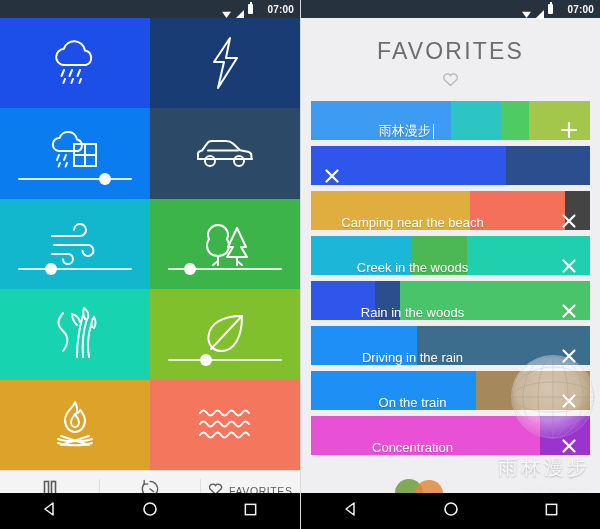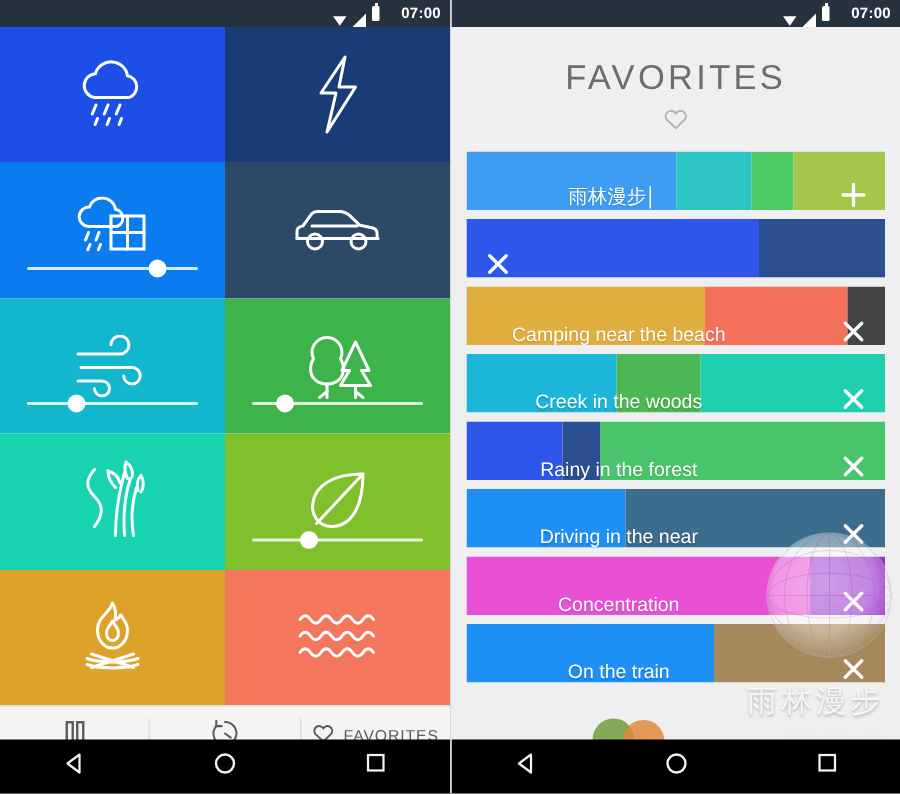--- a/index.html
+++ b/index.html
@@ -369,61 +369,61 @@
             </svg>
         </span>
       </div>
 
       <div class="fav-row">
         <span class="bands">
           <span style="width:23%;background:#2f56ea"></span>
           <span style="width:9%;background:#2b4e8f"></span>
           <span style="width:68%;background:#49c46a"></span>
         </span>
-        <span class="rowtext">Rainy in the forest</span>
+        <span class="rowtext">Rain in the woods</span>
         <span class="rowbtn">
           <svg width="18" height="18" viewBox="0 0 18 18" stroke="#fff" stroke-width="2.2" stroke-linecap="round">
               <path d="M3.5 3.5l11 11M14.5 3.5l-11 11"></path>
             </svg>
         </span>
       </div>
 
 
       <div class="fav-row">
         <span class="bands">
           <span style="width:38%;background:#1e90f5"></span>
           <span style="width:62%;background:#3c6d8c"></span>
         </span>
-        <span class="rowtext">Driving in the near</span>
+        <span class="rowtext">Driving in the rain</span>
+        <span class="rowbtn">
+          <svg width="18" height="18" viewBox="0 0 18 18" stroke="#fff" stroke-width="2.2" stroke-linecap="round">
+              <path d="M3.5 3.5l11 11M14.5 3.5l-11 11"></path>
+            </svg>
+        </span>
+      </div>
+
+      <div class="fav-row">
+        <span class="bands">
+          <span style="width:59%;background:#1e90f5"></span>
+          <span style="width:41%;background:#a5885b"></span>
+        </span>
+        <span class="rowtext">On the train</span>
         <span class="rowbtn">
           <svg width="18" height="18" viewBox="0 0 18 18" stroke="#fff" stroke-width="2.2" stroke-linecap="round">
               <path d="M3.5 3.5l11 11M14.5 3.5l-11 11"></path>
             </svg>
         </span>
       </div>
 
       <div class="fav-row">
         <span class="bands">
           <span style="width:82%;background:#e851d6"></span>
           <span style="width:18%;background:#9a34cf"></span>
         </span>
         <span class="rowtext">Concentration</span>
-        <span class="rowbtn">
-          <svg width="18" height="18" viewBox="0 0 18 18" stroke="#fff" stroke-width="2.2" stroke-linecap="round">
-              <path d="M3.5 3.5l11 11M14.5 3.5l-11 11"></path>
-            </svg>
-        </span>
-      </div>
-
-      <div class="fav-row">
-        <span class="bands">
-          <span style="width:59%;background:#1e90f5"></span>
-          <span style="width:41%;background:#a5885b"></span>
-        </span>
-        <span class="rowtext">On the train</span>
         <span class="rowbtn">
           <svg width="18" height="18" viewBox="0 0 18 18" stroke="#fff" stroke-width="2.2" stroke-linecap="round">
               <path d="M3.5 3.5l11 11M14.5 3.5l-11 11"></path>
             </svg>
         </span>
       </div>
     </div>
 
     <span class="wm-globe">
       <svg width="110" height="110" viewBox="0 0 110 110">

